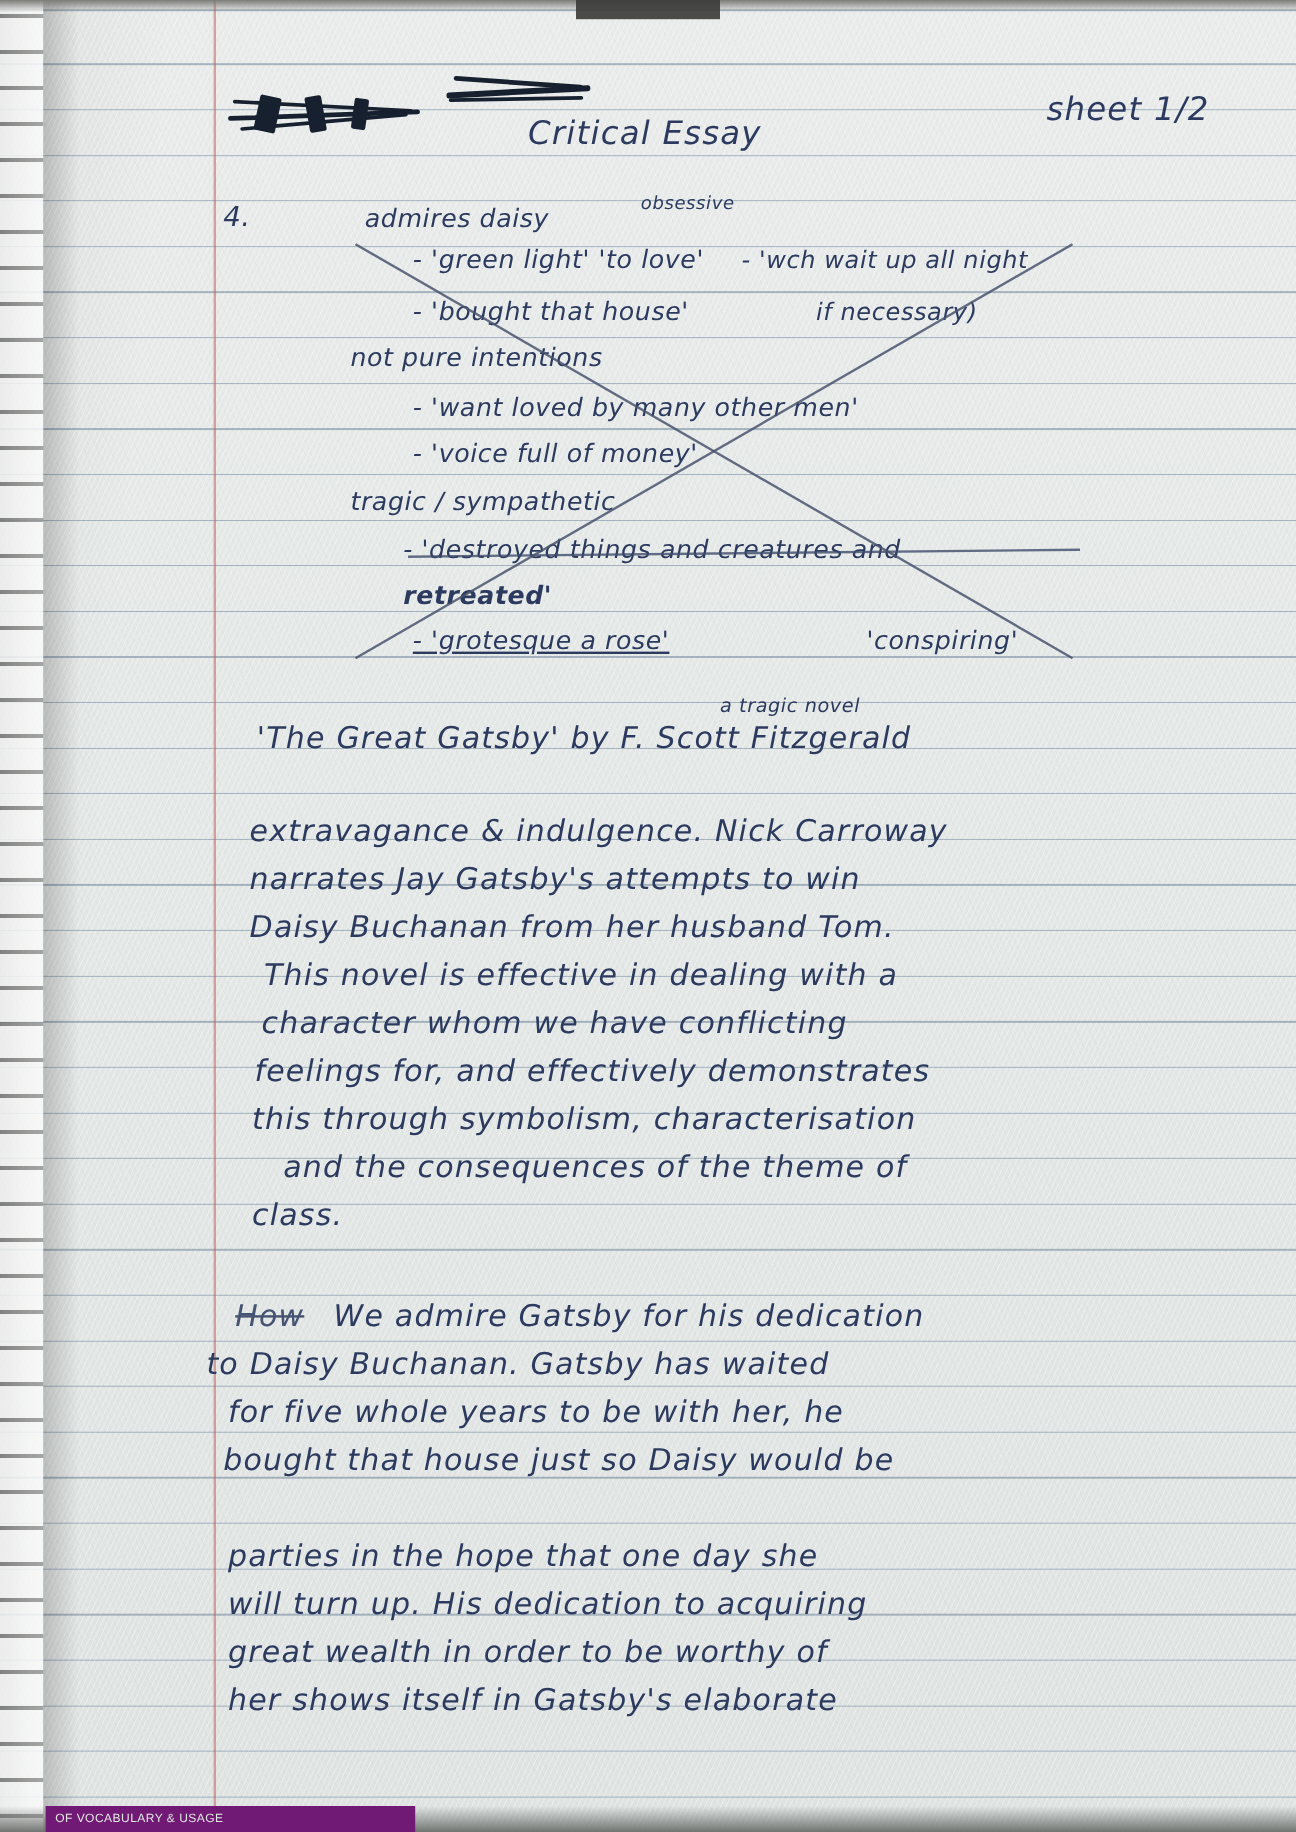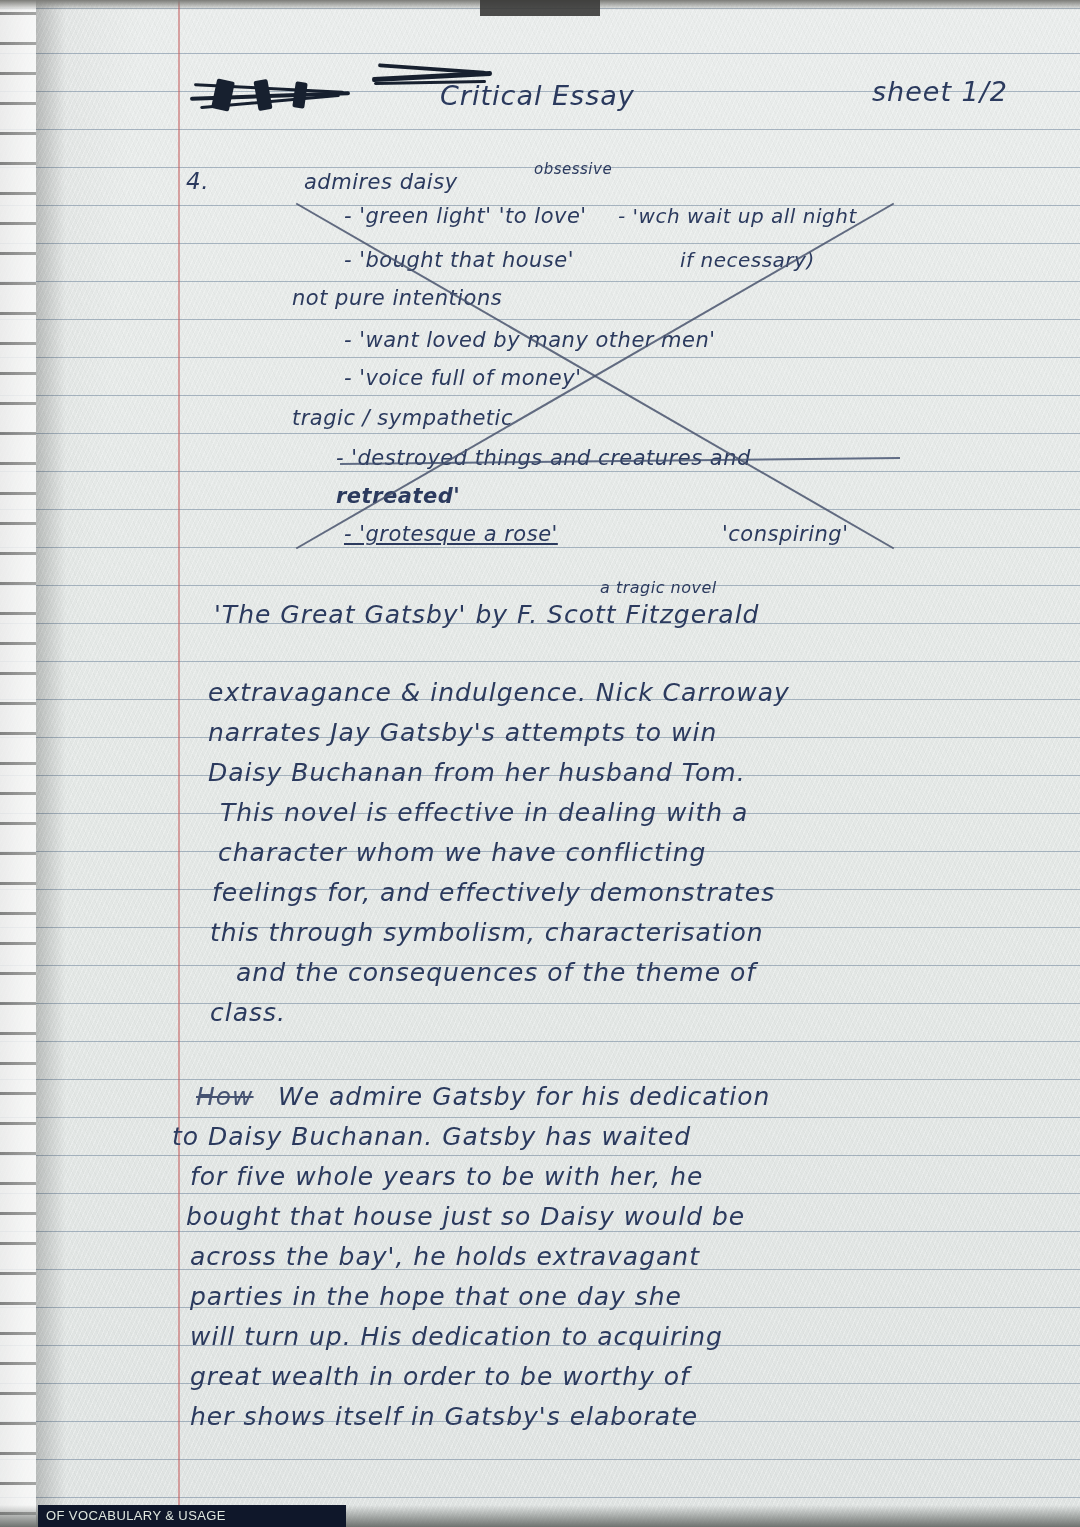--- a/index.html
+++ b/index.html
@@ -111,23 +111,23 @@
     height: 22px;
     background: linear-gradient(0deg, #6f7370, rgba(111,115,112,0));
     pointer-events: none;
   }
   .green-tab {
     position: absolute;
     left: 38px;
     bottom: 0px;
     width: 300px;
     height: 22px;
-    background: #0f172a;
+    background: #701a75;
     color: #dfe7df;
-    font-size: 13px;
+    font-size: 10px;
     line-height: 22px;
     padding-left: 8px;
     letter-spacing: 0.4px;
     overflow: hidden;
     white-space: nowrap;
     font-family: "Liberation Sans", sans-serif;
   }
   
   .top-smudge {
     position: absolute;
@@ -250,21 +250,21 @@
       <i></i>
       <i></i>
       <i></i>
       <i></i>
   </div>
   <div class="scribble2">
     <i></i>
       <i></i>
       <i></i>
   </div>
-  <div class="hw header-title" style="left:440px; top:80px;">Critical Essay</div>
+  <div class="hw header-title" style="left:440px; top:96px;">Critical Essay</div>
   <div class="hw sheet-no" style="left:872px; top:76px;">sheet 1/2</div>
 
   <div class="hw plan" style="left:186px; top:168px; font-size:23px;">4.</div>
 
   <div class="hw plan" style="left:304px; top:170px;">admires daisy</div>
   <div class="hw small-note" style="left:534px; top:160px; font-size:15px;">obsessive</div>
 
   <div class="hw plan" style="left:344px; top:204px;">- 'green light' 'to love'</div>
   <div class="hw plan" style="left:618px; top:204px; font-size:20px;">- 'wch wait up all night</div>
 
@@ -302,21 +302,20 @@
   <div class="hw body-line" style="left:212px; top:878px;">feelings for, and effectively demonstrates</div>
   <div class="hw body-line" style="left:210px; top:918px;">this through symbolism, characterisation</div>
   <div class="hw body-line" style="left:210px; top:958px;margin-left:26px;">and the consequences of the theme of</div>
   <div class="hw body-line" style="left:210px; top:998px;">class.</div>
 
   <div class="hw body-line" style="left:196px; top:1082px; text-decoration: line-through; opacity:0.85;">How</div>
   <div class="hw body-line" style="left:278px; top:1082px;">We admire Gatsby for his dedication</div>
   <div class="hw body-line" style="left:172px; top:1122px;">to Daisy Buchanan. Gatsby has waited</div>
   <div class="hw body-line" style="left:186px; top:1202px;">bought that house just so Daisy would be</div>
   <div class="hw body-line" style="left:190px; top:1162px;">for five whole years to be with her, he</div>
-  <div class="hw body-line" style="left:190px; top:1242px;">across the bay', he holds extravagant</div>
   <div class="hw body-line" style="left:190px; top:1282px;">parties in the hope that one day she</div>
   <div class="hw body-line" style="left:190px; top:1322px;">will turn up. His dedication to acquiring</div>
   <div class="hw body-line" style="left:190px; top:1362px;">great wealth in order to be worthy of</div>
   <div class="hw body-line" style="left:190px; top:1402px;">her shows itself in Gatsby's elaborate</div>
 
   <div class="bottom-strip"></div>
   <div class="green-tab">OF VOCABULARY &amp; USAGE</div>
 </div>
 
 </body></html>

